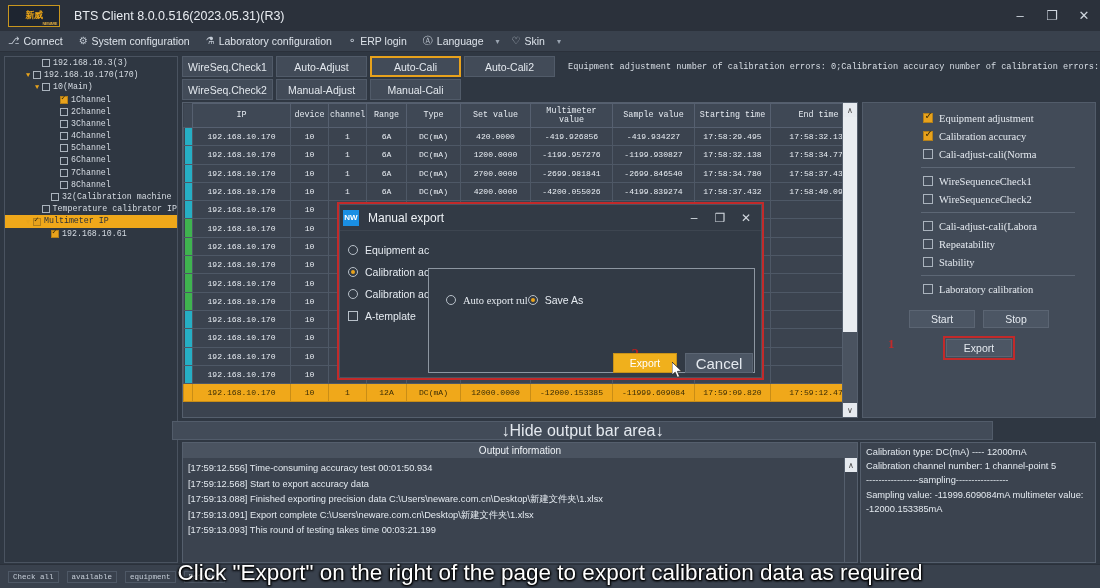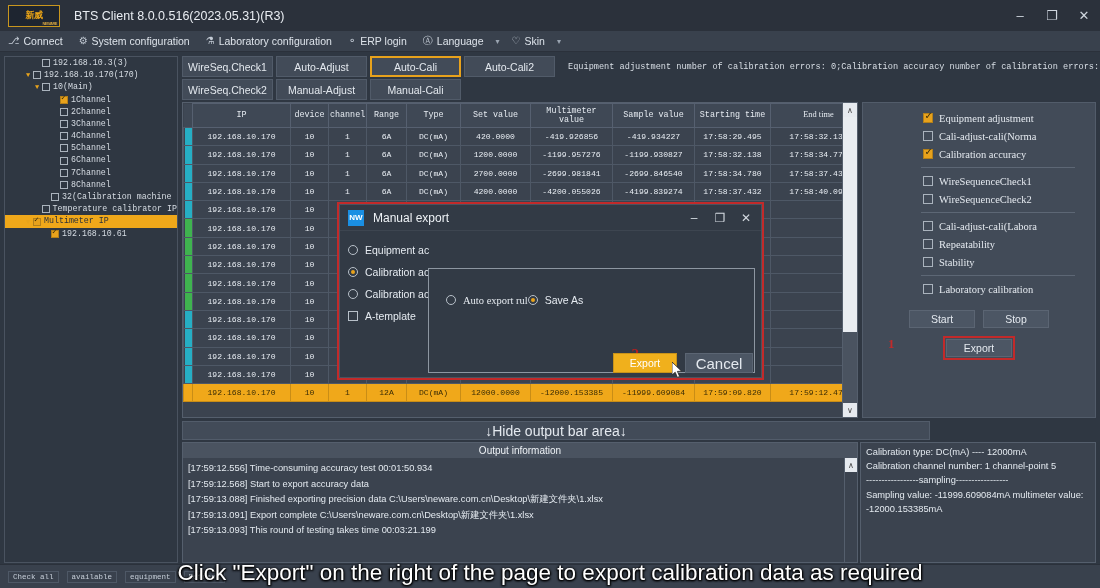--- a/index.html
+++ b/index.html
@@ -138,24 +138,24 @@
   }
   .export-wrap { position: relative; display: flex; justify-content: center; margin-top: 8px; }
   .export-box { border: 2px solid #c22a2a; padding: 1px; }
   .ann-1 {
     position: absolute; left: 25px; top: 0px; color: #c22a2a; font-size: 13px;
     font-weight: bold; font-family: "Liberation Serif", serif;
   }
 
   
   .hide-bar {
-    position: absolute; left: 182px; top: 421px; width: 748px; height: 19px;
+    position: absolute; left: 172px; top: 421px; width: 821px; height: 19px;
     background: #424b58; border: 1px solid #525c6a;
     display: flex; align-items: center; justify-content: center;
-    color: #e4e9ef; font-size: 14px;
+    color: #e4e9ef; font-size: 16px;
   }
 
   
   .out-panel {
     position: absolute; left: 182px; top: 442px; width: 676px; height: 121px;
     background: #3b434f; border: 1px solid #555f6d;
   }
   .out-head {
     height: 15px; background: #4a5360; color: #eef2f6; font-size: 10px;
     display: flex; align-items: center; justify-content: center;
@@ -199,21 +199,21 @@
   
   .dialog {
     position: absolute; left: 339px; top: 204px; width: 423px; height: 174px;
     background: #323a45; border: 1px solid #4a5360;
   }
   .dlg-title {
     height: 26px; background: #323a45; display: flex; align-items: center;
     border-bottom: 1px solid #3d4550;
   }
   .dlg-ico {
-    width: 16px; height: 16px; margin-left: 8px; background: #1a8fe3;
+    width: 16px; height: 16px; margin-left: 3px; background: #1a8fe3;
     display: flex; align-items: center; justify-content: center;
     color: #fff; font-size: 8px; font-weight: bold;
   }
   .dlg-name { margin-left: 9px; color: #eef2f6; font-size: 12px; }
   .dlg-wbtns { position: absolute; right: 2px; top: 0; height: 26px; display: flex; }
   .dlg-wbtn { width: 26px; height: 26px; display: flex; align-items: center;
               justify-content: center; color: #d4dae1; font-size: 12px; }
   .dlg-body { position: relative; height: 148px; }
   .opt-col { position: absolute; left: 8px; top: 8px; width: 125px; }
   .opt-row { display: flex; align-items: center; height: 22px; }
@@ -403,21 +403,21 @@
             <th style="width: 9px; border: none; background: rgb(63, 72, 85);"></th>
             <th style="width: 98px;">IP</th>
             <th style="width: 38px;">device</th>
             <th style="width: 38px;">channel</th>
             <th style="width: 40px;">Range</th>
             <th style="width: 54px;">Type</th>
             <th style="width: 70px;">Set value</th>
             <th style="width: 82px;">Multimeter value</th>
             <th style="width: 82px;">Sample value</th>
             <th style="width: 76px;">Starting time</th>
-            <th style="width: 96px; font-family: Liberation Serif, serif;">End time</th>
+            <th style="width: 96px;">End time</th>
           </tr>
       </thead>
       <tbody id="tbody">
           <tr class="">
             <td class="flagcell">
               <div class="flag" style="background: rgb(38, 174, 196);"></div>
             </td>
             <td style="width: 98px;">192.168.10.170</td>
             <td style="width: 38px;">10</td>
             <td style="width: 38px;">1</td>
@@ -650,26 +650,26 @@
     </div>
   </div>
 
   <div class="right-panel">
     <div id="right-checks" style="padding-top:6px;font-family:Liberation Serif, serif;">
         <div class="chk-row">
           <span class="cb on"></span>
           <span class="chk-label">Equipment adjustment</span>
         </div>
         <div class="chk-row">
+          <span class="cb on"></span>
+          <span class="chk-label">Calibration accuracy</span>
+        </div>
+        <div class="chk-row">
           <span class="cb"></span>
           <span class="chk-label">Cali-adjust-cali(Norma</span>
-        </div>
-        <div class="chk-row">
-          <span class="cb on"></span>
-          <span class="chk-label">Calibration accuracy</span>
         </div>
         <div class="divider"></div>
         <div class="chk-row">
           <span class="cb"></span>
           <span class="chk-label">WireSequenceCheck1</span>
         </div>
         <div class="chk-row">
           <span class="cb"></span>
           <span class="chk-label">WireSequenceCheck2</span>
         </div>

